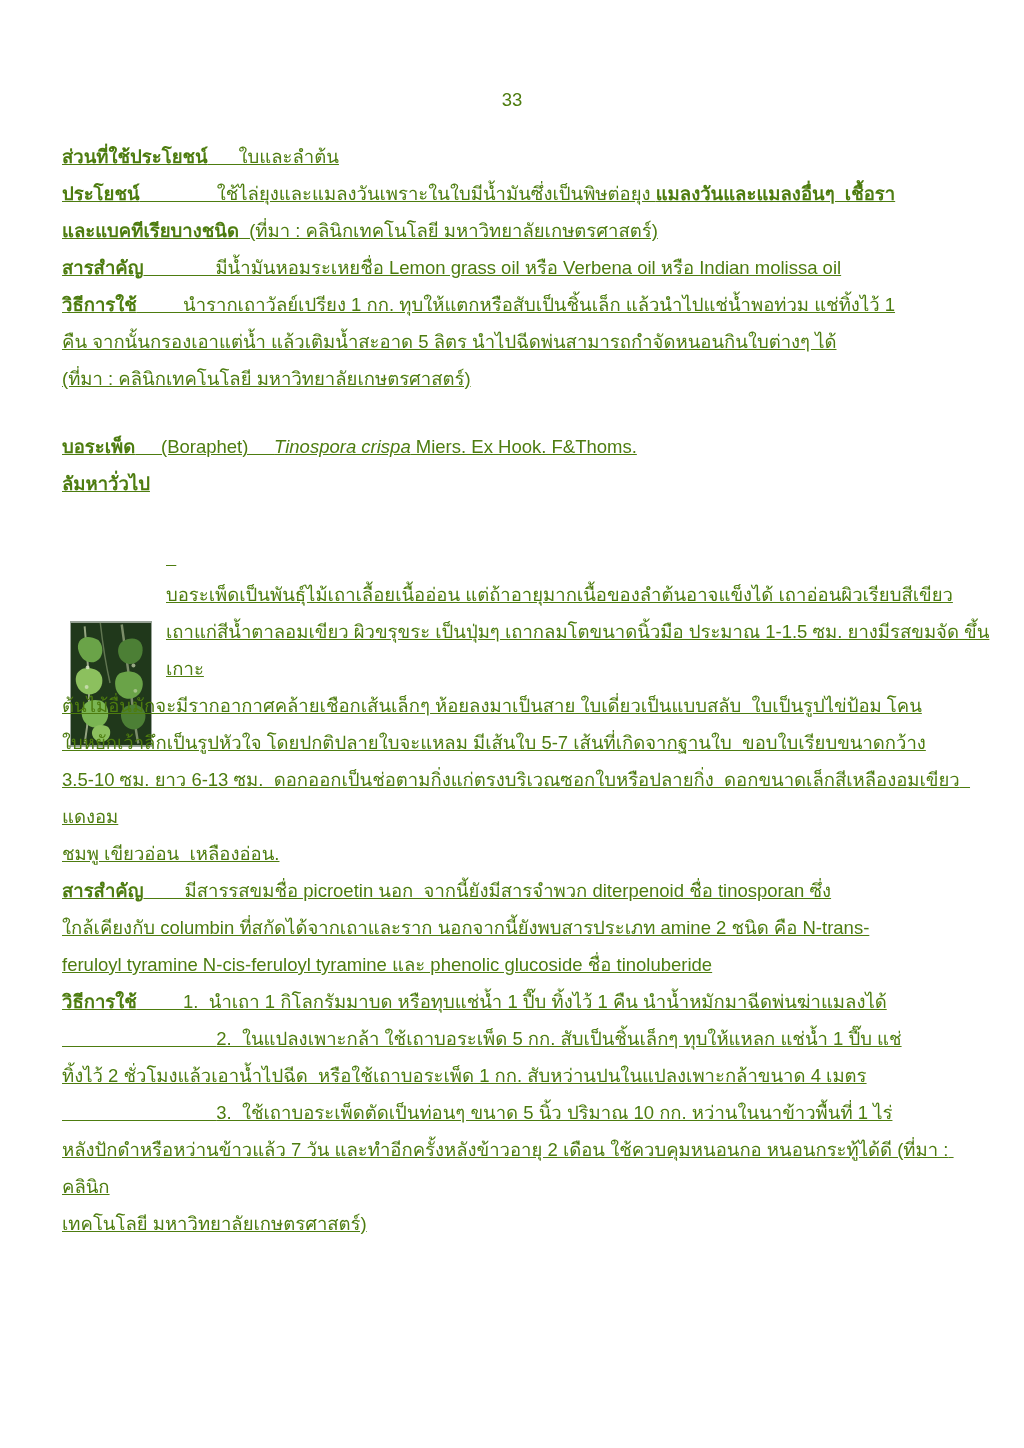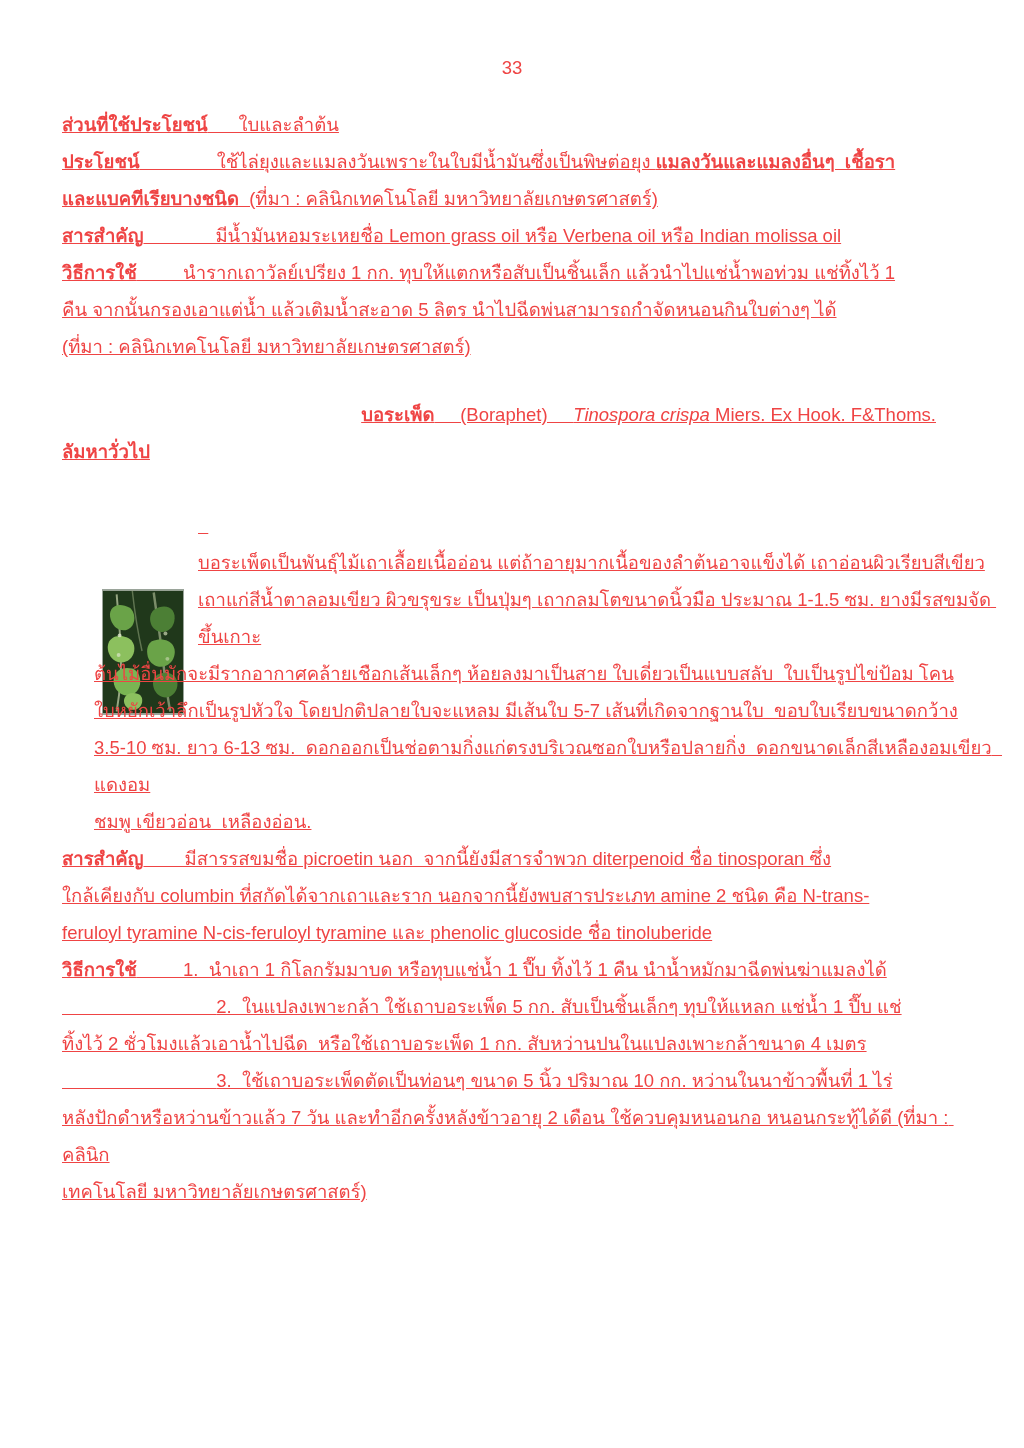--- a/index.html
+++ b/index.html
@@ -1,47 +1,47 @@
 <!DOCTYPE html>
 <html><head>
 <meta charset="utf-8">
 <style>
   html,body{margin:0;padding:0;background:#ffffff;}
   .page{
     position:relative;
     width:1024px;height:1448px;
     background:#ffffff;
-    color:#ef4444;
+    color:#4d7c0f;
     font-family:"Liberation Sans","DejaVu Sans",sans-serif;
     font-size:18.5px;
     overflow:hidden;
     box-sizing:border-box;
-    padding:56px 28px 20px 62px;
+    padding:88px 28px 20px 62px;
   }
   .page-number{
     margin:0 0 26px 0;
     text-align:center;
     line-height:24px;
     white-space:pre-wrap;
     padding-right:34px; 
   }
   .doc-body{width:934px;}
   p.block{
     margin:0;
     line-height:37px;
     white-space:pre-wrap;
     word-break:normal;
     text-decoration:underline;
   }
   p.spacer{height:31px;line-height:31px;}
   .label,.b{font-weight:700;}
   .i{font-style:italic;}
-  p.species-title,p.family-line{text-align:right;padding-right:60px;}
+  p.species-title,p.family-line{text-align:left;padding-right:60px;}
   p.heading{font-weight:700;}
-  p.image-paragraph{text-indent:100px;margin-left:32px;}
+  p.image-paragraph{text-indent:100px;}
   .photo{
     float:left;
     width:82px;height:126px;
     margin:8px 14px 4px 8px;
     display:block;
     text-indent:0;
   }
   .photo svg{display:block;width:82px;height:126px;border:1px solid #9aa49a;box-sizing:border-box;}
 </style>
 </head>

